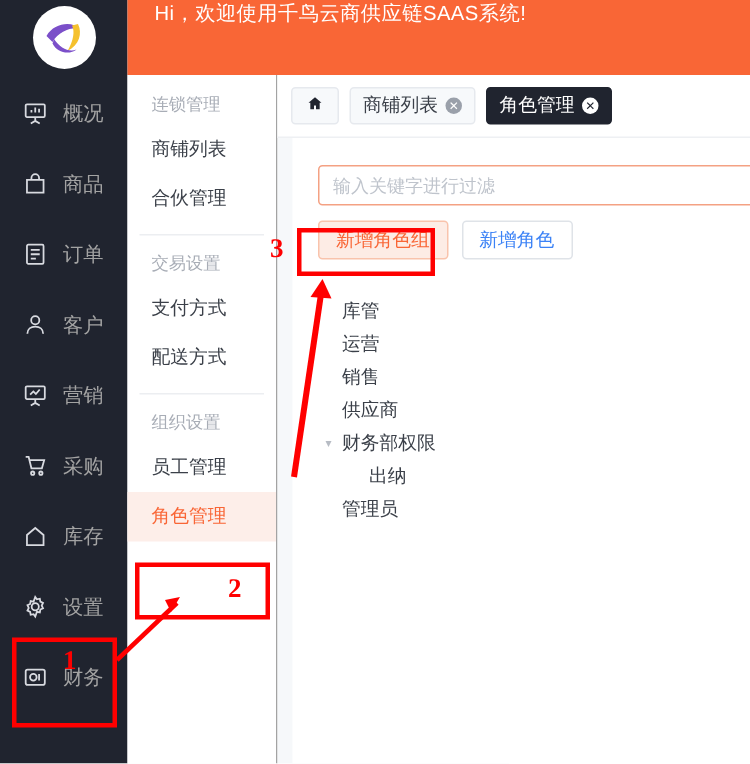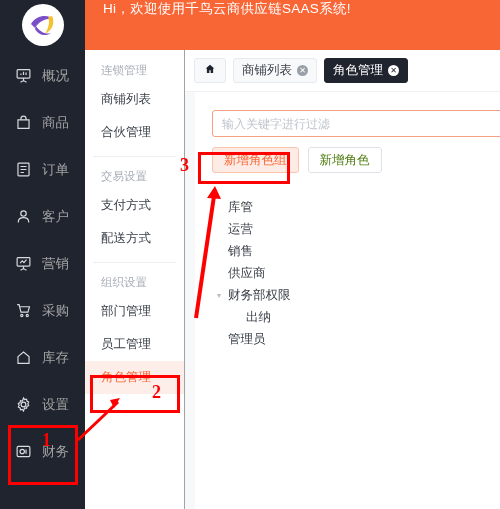--- a/index.html
+++ b/index.html
@@ -190,21 +190,21 @@
     left: 17px; top: 55px;
     display: flex;
   }
   .btn {
     height: 26px;
     padding: 0 11px;
     border: 1px solid #dfe3e8;
     border-radius: 3px;
     background: #ffffff;
     font-size: 12.5px;
-    color: #4d7c0f;
+    color: #3b82f6;
     line-height: 24px;
     margin-right: 9px;
     cursor: pointer;
     white-space: nowrap;
     font-family: "Liberation Sans", "DejaVu Sans", sans-serif;
   }
   .btn.primary-ghost {
     color: #f96636;
     background: #fdece5;
     border-color: #f9c3ac;
@@ -381,21 +381,20 @@
 
     <div class="sub-sep"></div>
 
     <div class="sub-group">交易设置</div>
     <div class="sub-item">支付方式</div>
     <div class="sub-item">配送方式</div>
 
     <div class="sub-sep"></div>
 
     <div class="sub-group">组织设置</div>
-    <div class="sub-item">部门管理</div>
     <div class="sub-item">员工管理</div>
     <div class="sub-item active">角色管理</div>
   </div>
 
   <div class="main">
 
     <div class="tabbar">
       <div class="tab home">
         <span>
           <svg width="12" height="12" viewBox="0 0 20 20" fill="#20242f">

